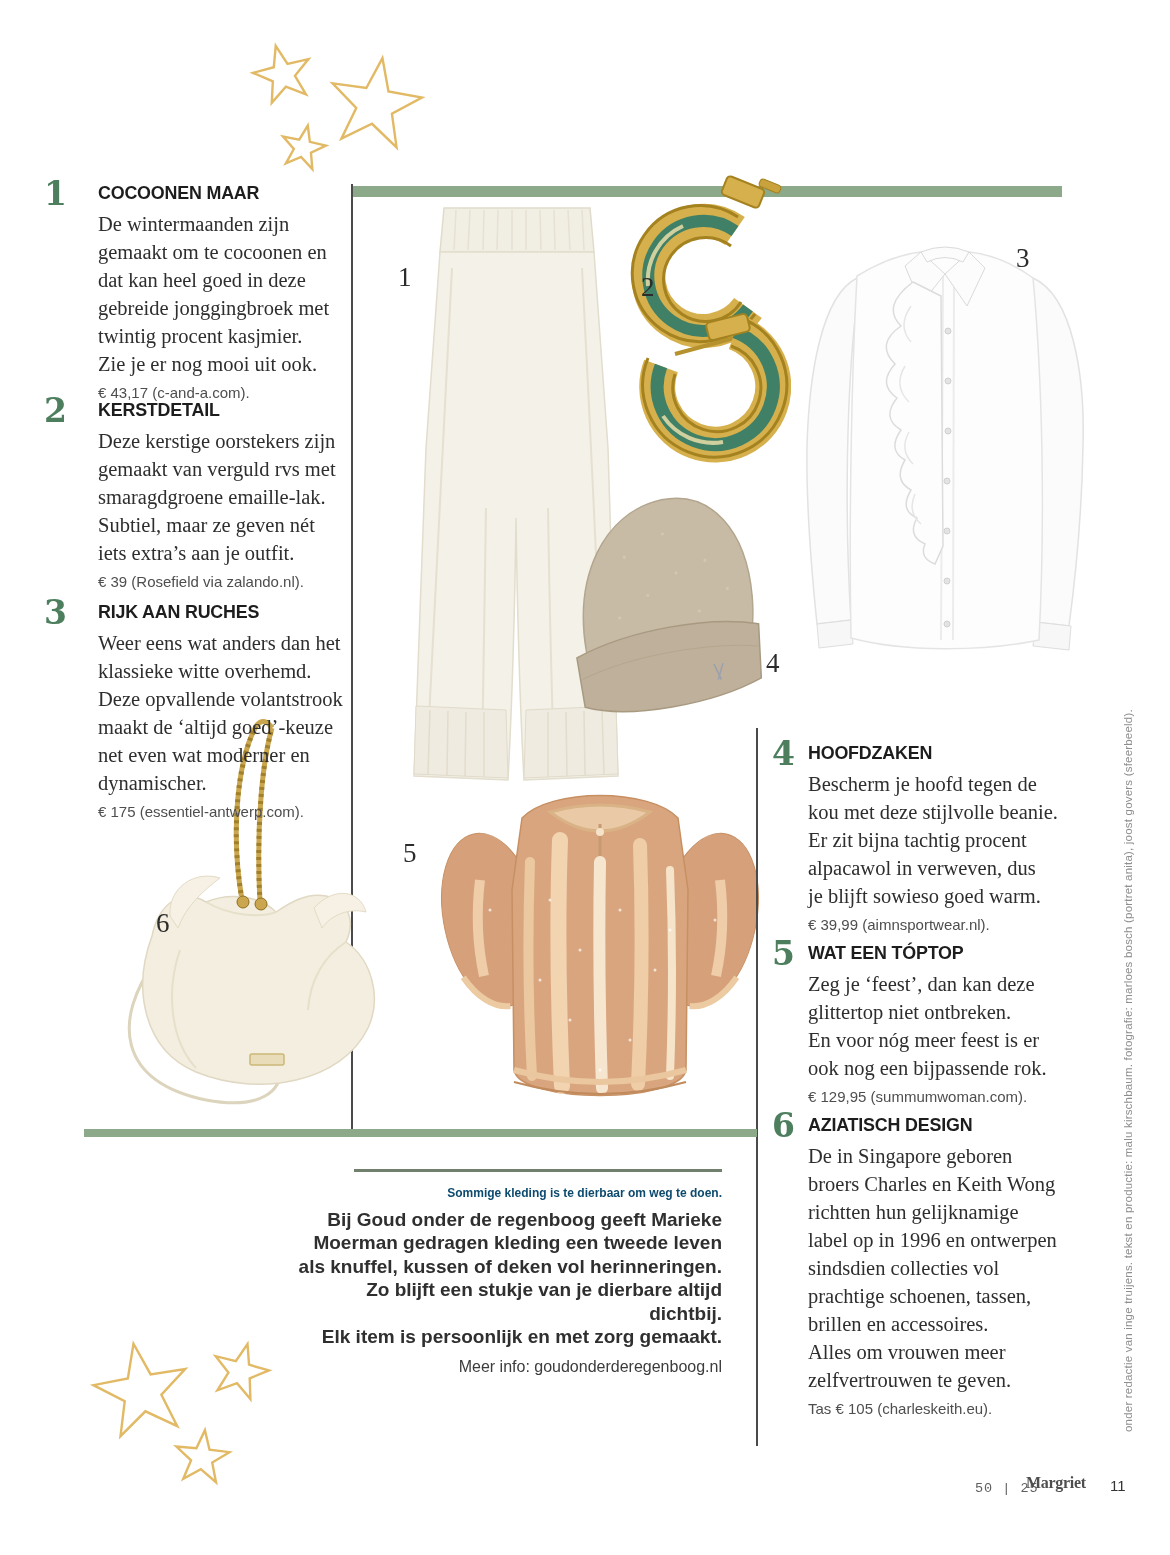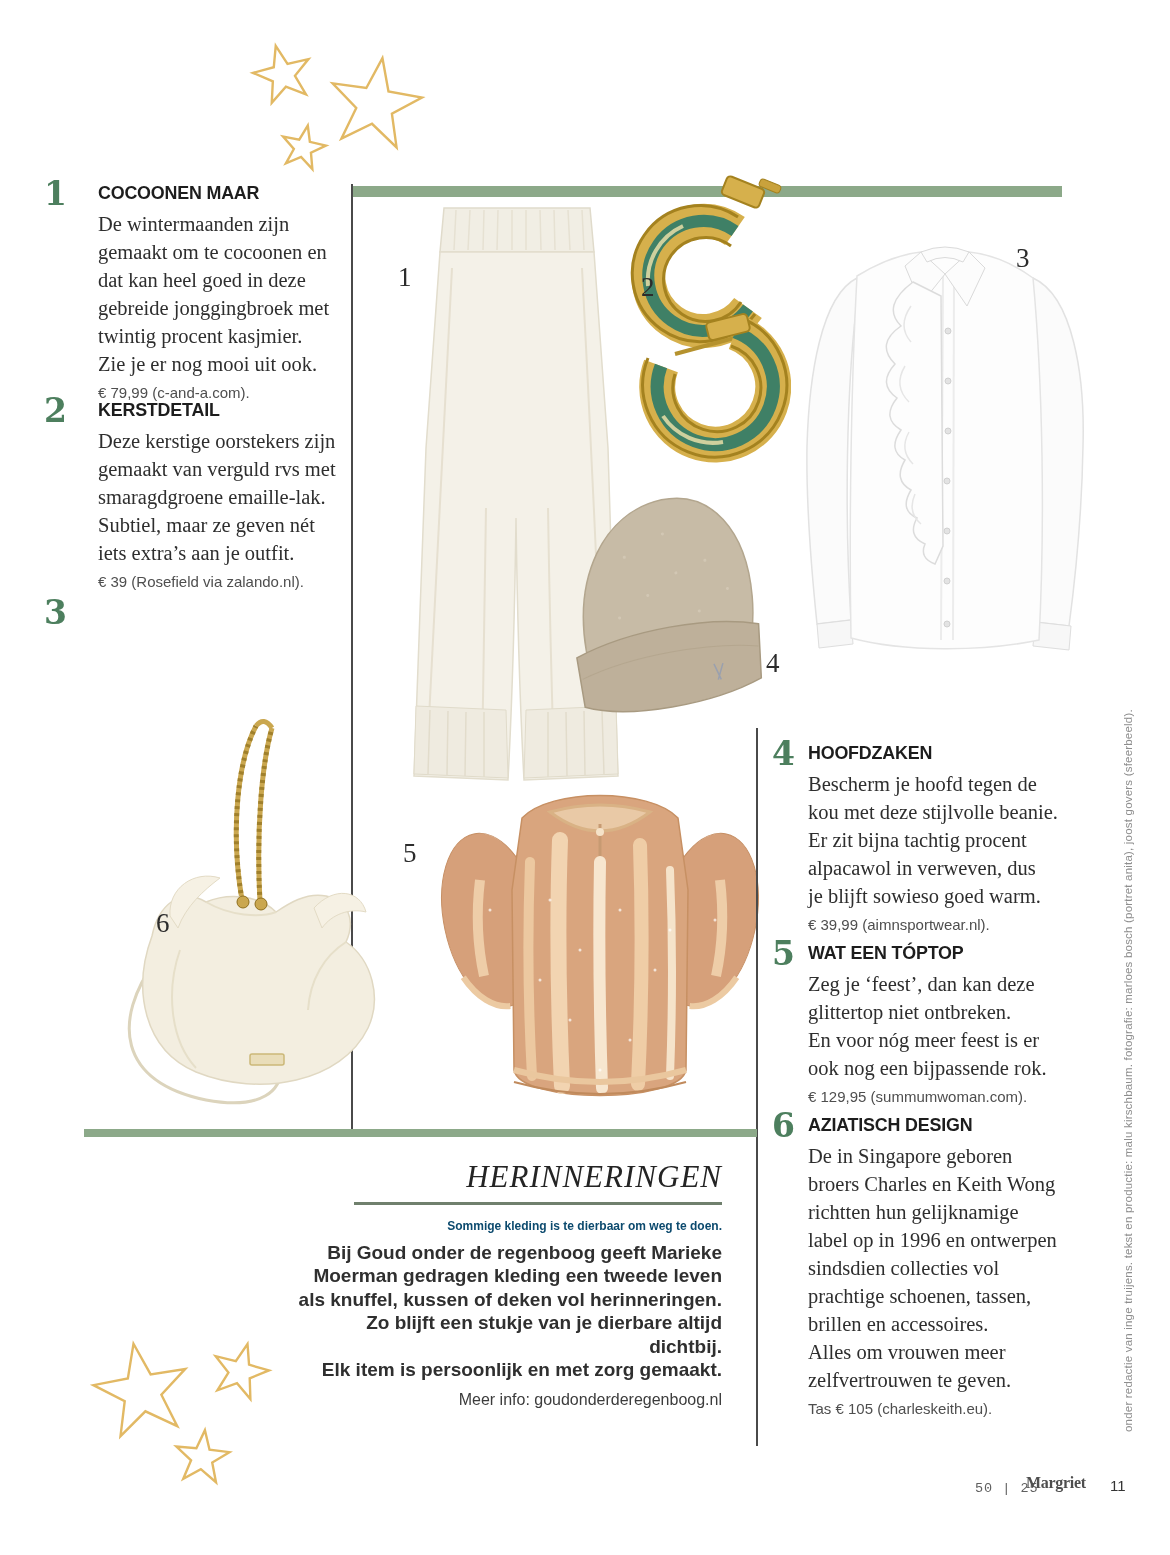--- a/index.html
+++ b/index.html
@@ -243,37 +243,47 @@
   <div class="note" style="left:44px;top:182px">
     <span class="num">1</span>
     <div class="nt">
       <h3>COCOONEN MAAR</h3>
       <p>De wintermaanden zijn
 gemaakt om te cocoonen en
 dat kan heel goed in deze
 gebreide jonggingbroek met
 twintig procent kasjmier.
 Zie je er nog mooi uit ook.</p>
-      <div class="price">€ 79,99 (c-and-a.com).</div>
+      <div class="price">€ 43,17 (c-and-a.com).</div>
     </div>
   </div>
   <div class="note" style="left:44px;top:399px">
     <span class="num">2</span>
     <div class="nt">
       <h3>KERSTDETAIL</h3>
       <p>Deze kerstige oorstekers zijn
 gemaakt van verguld rvs met
 smaragdgroene emaille-lak.
 Subtiel, maar ze geven nét
 iets extra’s aan je outfit.</p>
       <div class="price">€ 39 (Rosefield via zalando.nl).</div>
     </div>
   </div>
   <div class="note" style="left:44px;top:601px">
     <span class="num">3</span>
+    <div class="nt">
+      <h3>RIJK AAN RUCHES</h3>
+      <p>Weer eens wat anders dan het
+klassieke witte overhemd.
+Deze opvallende volantstrook
+maakt de ‘altijd goed’-keuze
+net even wat moderner en
+dynamischer.</p>
+      <div class="price">€ 175 (essentiel-antwerp.com).</div>
+    </div>
   </div>
 
   <div class="note note-r" style="left:772px;top:742px">
     <span class="num">4</span>
     <div class="nt">
       <h3>HOOFDZAKEN</h3>
       <p>Bescherm je hoofd tegen de
 kou met deze stijlvolle beanie.
 Er zit bijna tachtig procent
 alpacawol in verweven, dus
@@ -304,21 +314,20 @@
 prachtige schoenen, tassen,
 brillen en accessoires.
 Alles om vrouwen meer
 zelfvertrouwen te geven.</p>
       <div class="price">Tas € 105 (charleskeith.eu).</div>
     </div>
   </div>
 
   <div class="feature">
     <div class="ft">
-      <div>HERINNERINGEN</div>
     </div>
     <div class="fdiv"></div>
     <div class="lead">Sommige kleding is te dierbaar om weg te doen.</div>
     <div class="fbody">Bij Goud onder de regenboog geeft Marieke
 Moerman gedragen kleding een tweede leven
 als knuffel, kussen of deken vol herinneringen.
 Zo blijft een stukje van je dierbare altijd dichtbij.
 Elk item is persoonlijk en met zorg gemaakt.</div>
     <div class="minfo">Meer info: goudonderderegenboog.nl</div>
   </div>

